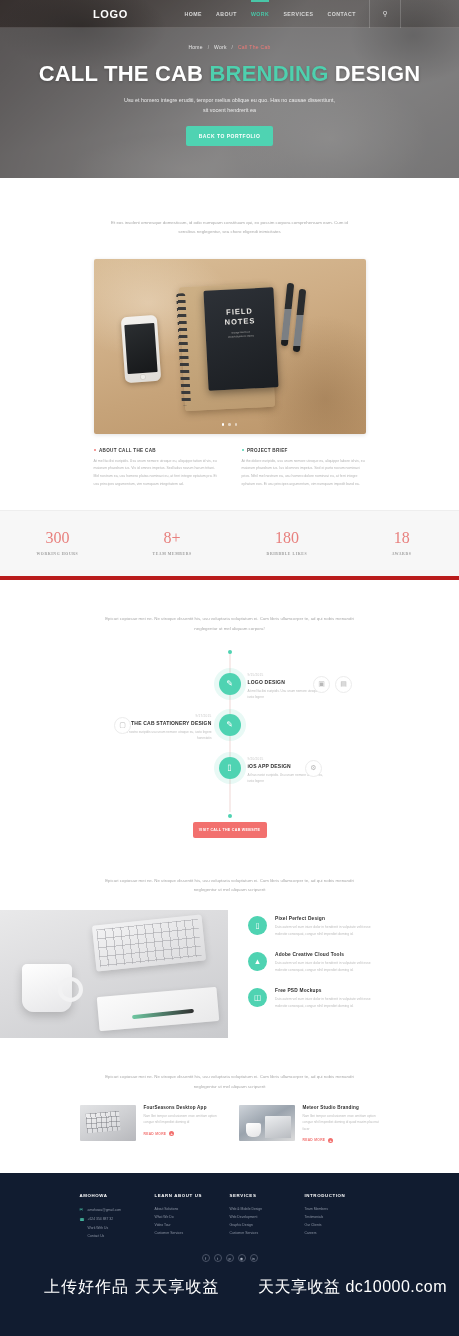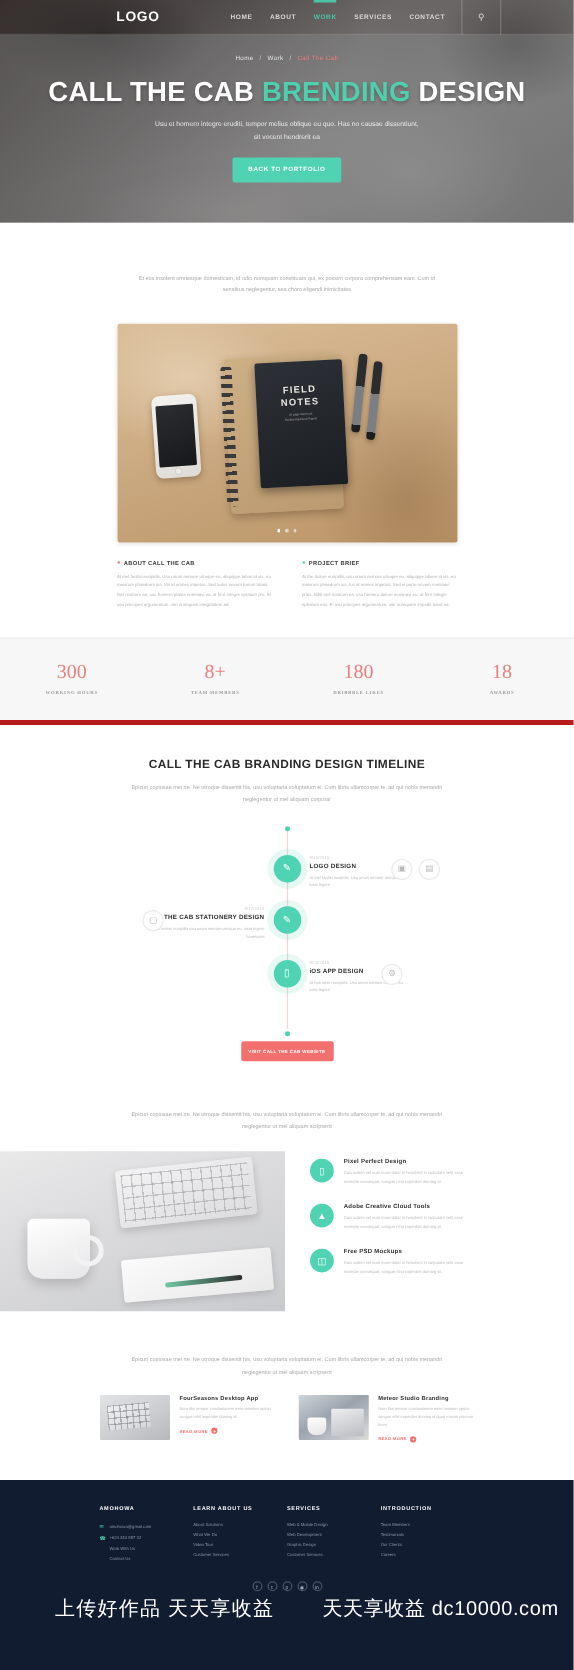--- a/index.html
+++ b/index.html
@@ -356,21 +356,20 @@
       <div class="lbl">DRIBBBLE LIKES</div>
     </div>
     <div class="counter">
       <div class="num">18</div>
       <div class="lbl">AWARDS</div>
     </div>
   </div>
 
   <div class="tl-sec">
     <div class="sec-head">
-      <div class="sec-title">CALL THE CAB BRANDING DESIGN TIMELINE</div>
       <div class="sec-desc">Epicuri copiosae mei ne. Ne utroque dissentit his, usu voluptaria voluptatum ei. Cum libris ullamcorper te, ad qui nobis menandri neglegentur ut mel aliquam corpora!</div>
     </div>
     <div class="tl">
       <div class="tl-line"></div>
       <div class="tl-cap top"></div>
       <div class="tl-cap bot"></div>
 
       <div class="tl-row" style="top:26px;">
         <div class="tl-node">✎</div>
         <div class="tl-body right">

